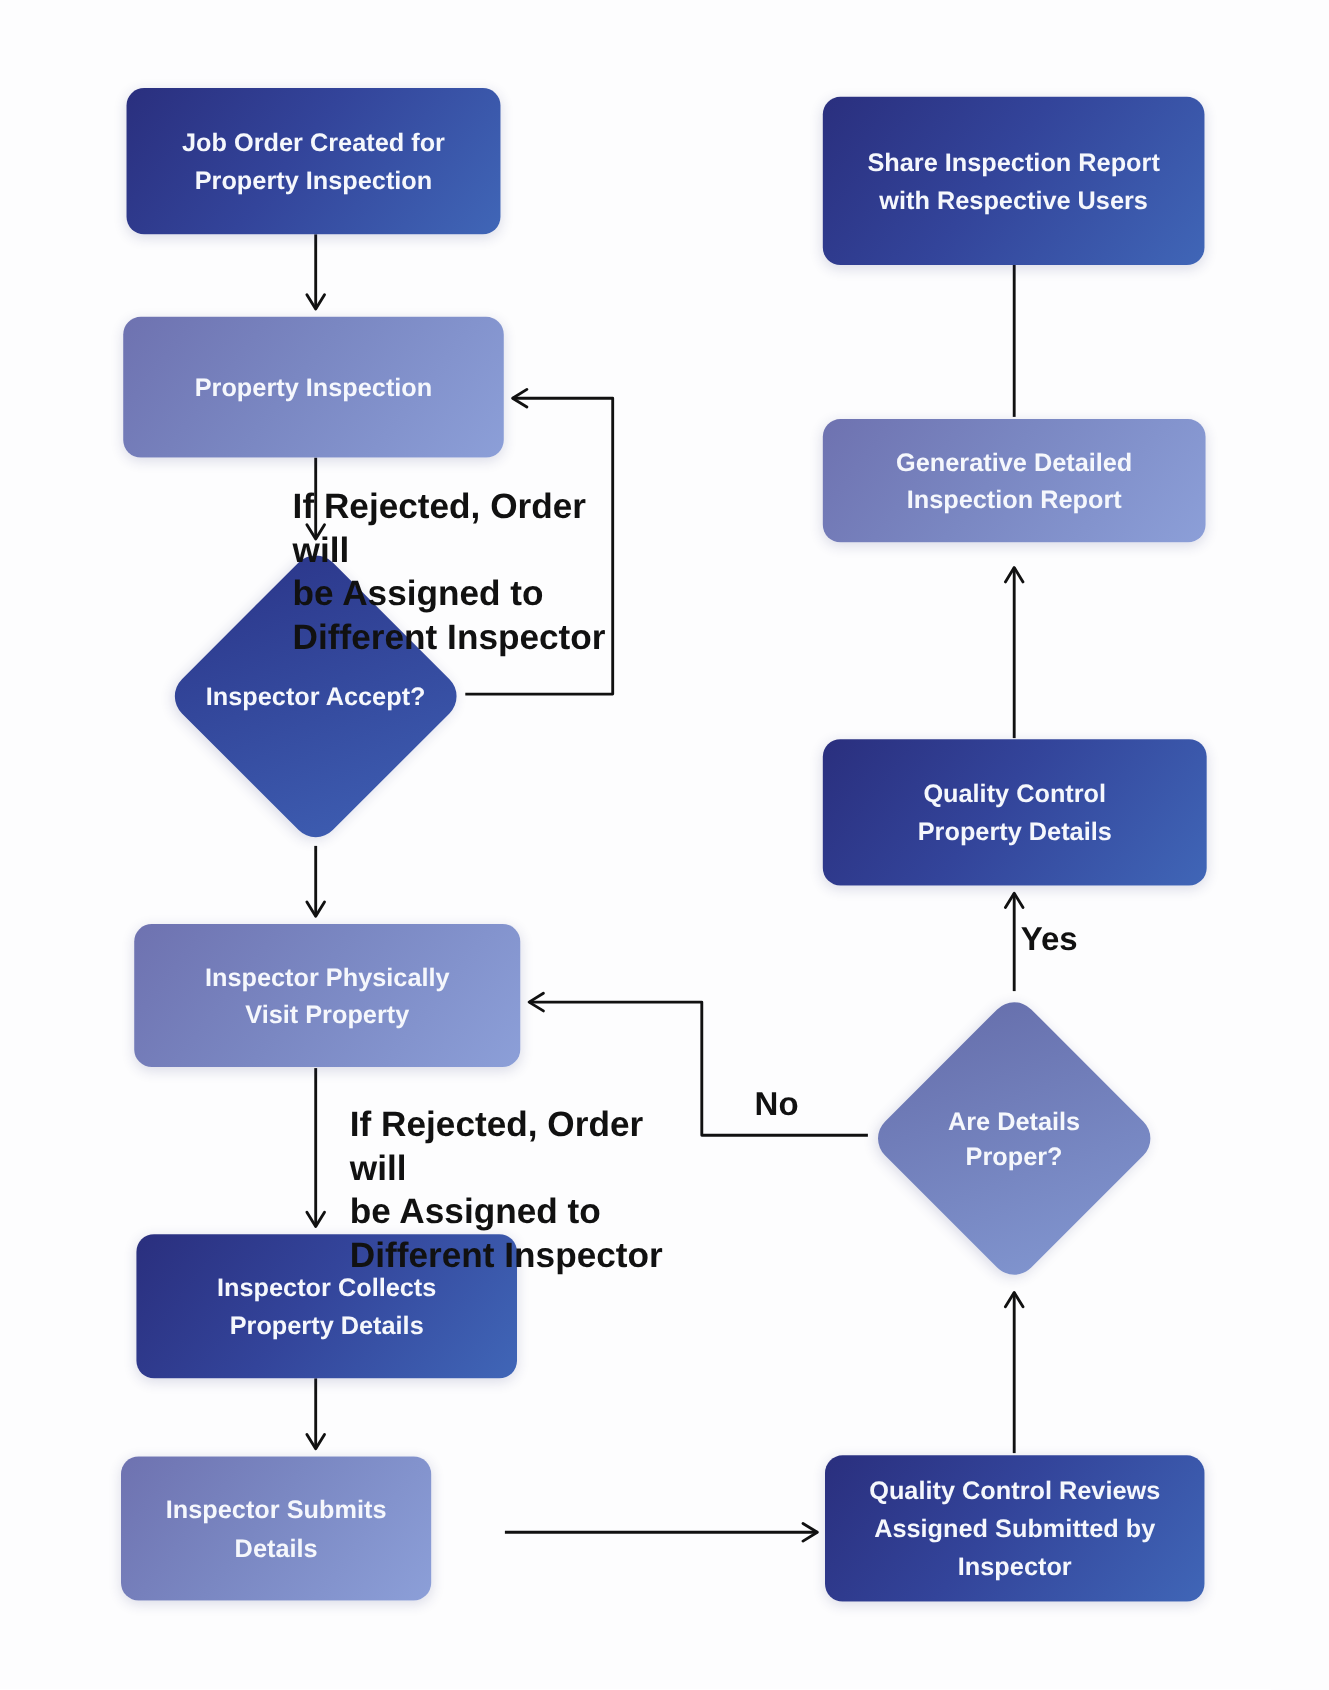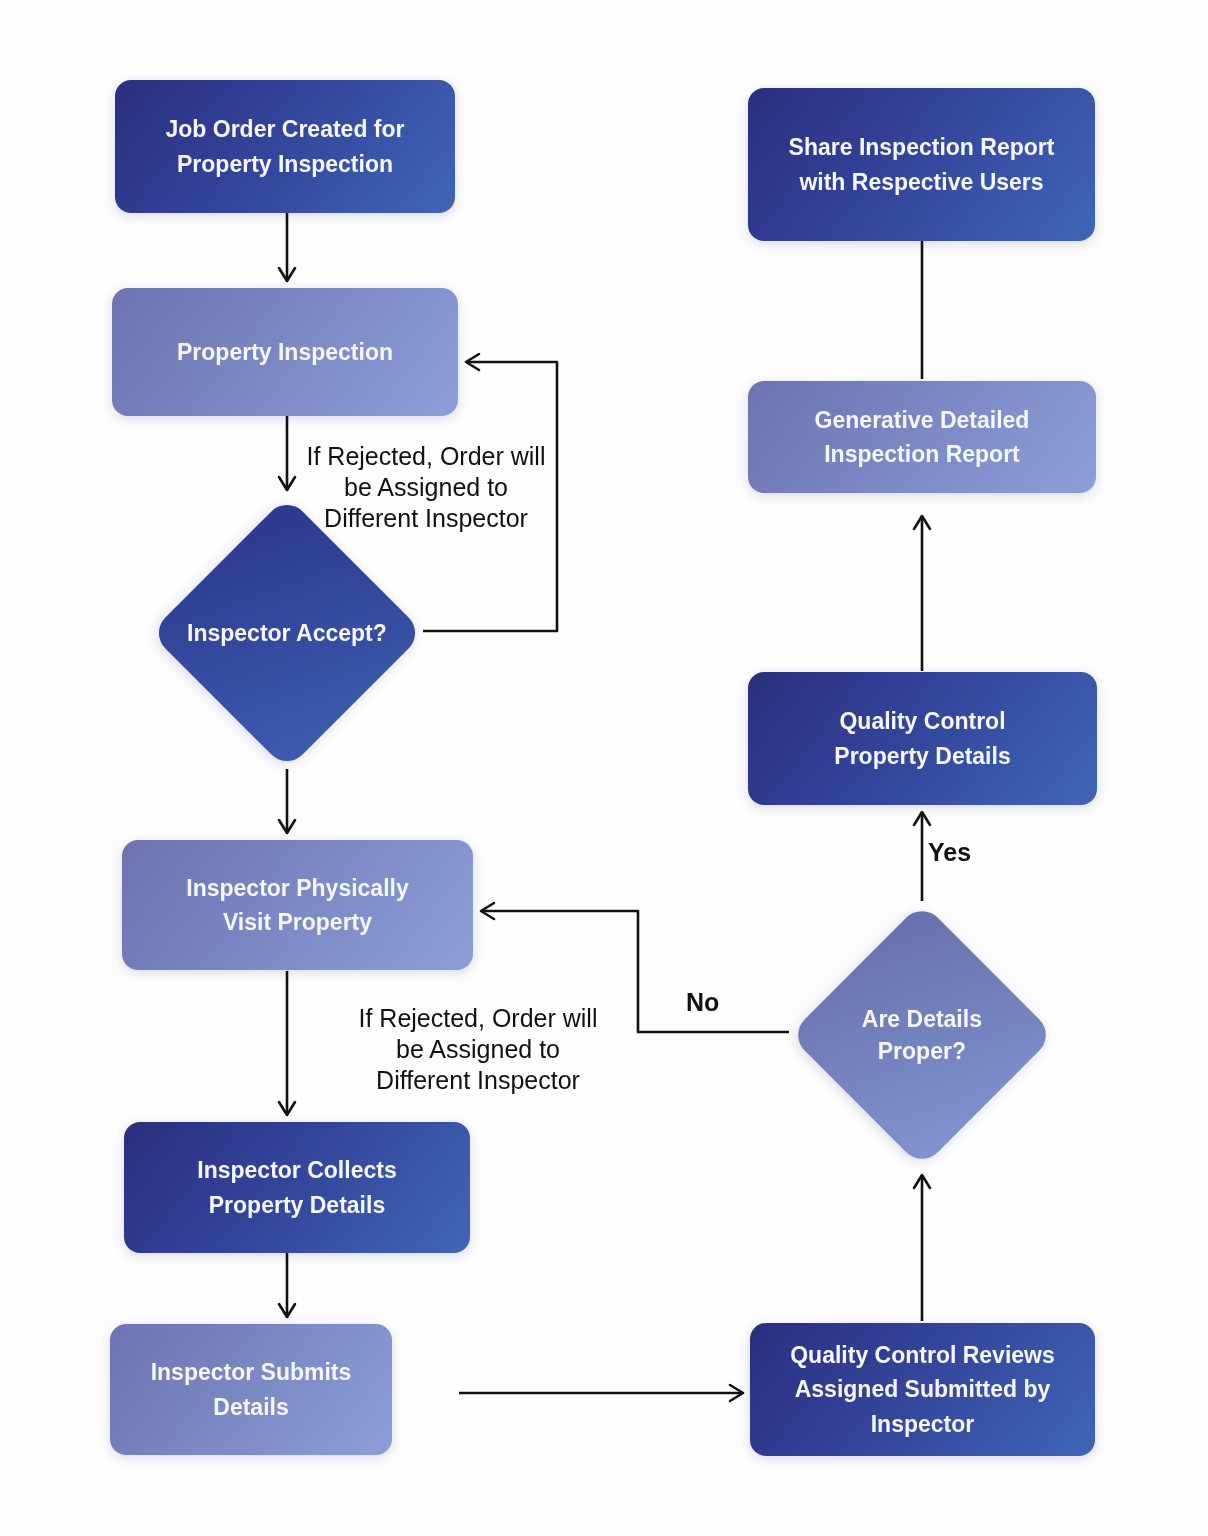--- a/index.html
+++ b/index.html
@@ -23,25 +23,25 @@
     box-shadow:0 3px 12px rgba(35,45,110,0.16);
   }
   .diamond.dark-d  { background:linear-gradient(115deg,#2c388c 0%,#3d5cb0 100%); }
   .diamond.light-d { background:linear-gradient(115deg,#6770ad 0%,#8094ce 100%); }
   .diamond-label {
     transform:rotate(-45deg); flex:none; width:260px;
     color:#f5f7fc; font-size:23px; font-weight:bold;
     text-align:center; line-height:1.4; white-space:pre-line;
   }
   .annotation {
-    position:absolute; color:#111111; font-size:25px; font-weight:normal;
-    text-align:center; line-height:1.24; white-space:pre-line;
+    position:absolute; color:#111111; font-size:32px; font-weight:bold;
+    line-height:1.24; white-space:pre-line;
   }
   .edge-label {
-    position:absolute; color:#111111; font-size:25px; font-weight:bold;
+    position:absolute; color:#111111; font-size:30px; font-weight:bold;
     white-space:nowrap;
   }
 </style>
 </head>
 <body>
 
 <div class="canvas">
 
   <svg class="edges" viewBox="0 0 1208 1536" fill="none">
     <defs>

